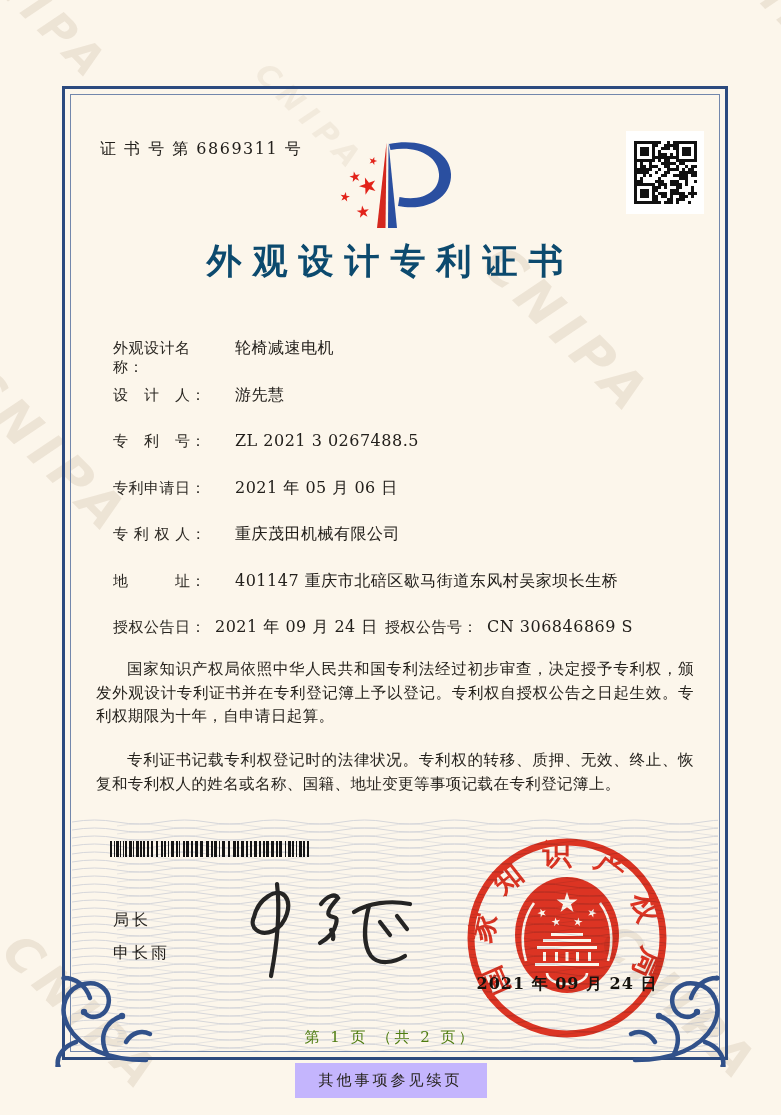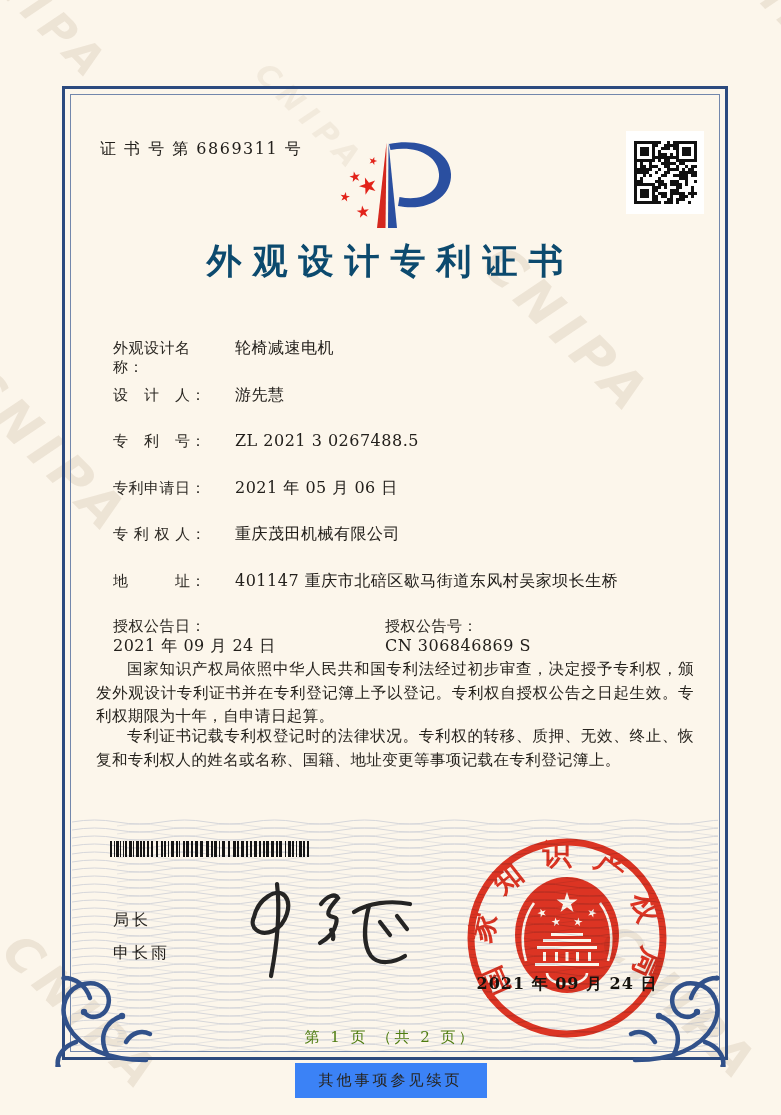--- a/index.html
+++ b/index.html
@@ -32,44 +32,44 @@
   .qr-box{position:absolute; left:626px; top:131px; width:78px; height:83px;
     background:#ffffff; z-index:3; display:flex; align-items:center; justify-content:center;}
   .title{position:absolute; left:0; top:238px; width:100%; text-align:center;
     font-size:35px; font-weight:bold; letter-spacing:11px; color:#0c4a6e; z-index:3;}
 
   .fields{position:absolute; left:113px; top:338px; width:580px; z-index:3;}
   .f-row{height:46.5px; display:flex; align-items:baseline; font-size:16px;gap:20px;}
   .f-label{display:inline-block; width:102px; font-size:15px; letter-spacing:0.5px;
     color:#2a2722; flex:none;}
   .f-value{letter-spacing:0.5px; color:#23201c; white-space:nowrap;}
-  .pair{display:flex; align-items:baseline;flex-direction:column;}
+  .pair{display:flex; align-items:baseline;}
   .pair-a{width:252px; flex:none;}
 
   .body-text{position:absolute; left:96px; width:598px; font-size:15.5px;
     line-height:23.5px; text-indent:2em; letter-spacing:0.4px; color:#26231e;
     text-align:justify; z-index:3;}
-  .p1{top:658px;} .p2{top:725px;}
+  .p1{top:658px;} .p2{top:749px;}
 
   .barcode{position:absolute; left:110px; top:841px; z-index:3;}
 
   .signer{position:absolute; left:113px; top:903px; z-index:3;
     font-family:"DejaVu Sans","Liberation Sans",sans-serif; font-size:16px;
     letter-spacing:3px; color:#221f1b; line-height:33px;}
   .signature{position:absolute; left:228px; top:870px; z-index:3;}
 
   .seal{position:absolute; left:457px; top:833px; z-index:4; opacity:0.95;
     mix-blend-mode:multiply;}
   .seal-date{position:absolute; left:457px; top:974px; width:220px; text-align:center;
     font-size:16px; font-weight:bold; letter-spacing:1px; color:#15130f; z-index:5;}
 
   .page-info{position:absolute; left:0; top:1028px; width:100%; text-align:center;
     font-size:15px; letter-spacing:3px; color:#4d7c0f; z-index:3;}
   .cont-note{position:absolute; left:50%; transform:translateX(-50%); top:1063px;
-    background:#3b82f6; padding:8px 24px; font-size:15px; letter-spacing:3px;
+    background:#c4b5fd; padding:8px 24px; font-size:15px; letter-spacing:3px;
     color:#26231e; z-index:3; white-space:nowrap;}
 </style>
 </head>
 <body>
 
 <div class="page">
 
   <div class="wm" style="left:-58px; top:-18px; font-size:44px;">CNIPA</div>
   <div class="wm" style="left:688px; top:-24px; font-size:40px;">CNIPA</div>
   <div class="wm" style="left:240px; top:100px; font-size:30px; color:rgba(186,164,136,0.14);">CNIPA</div>

